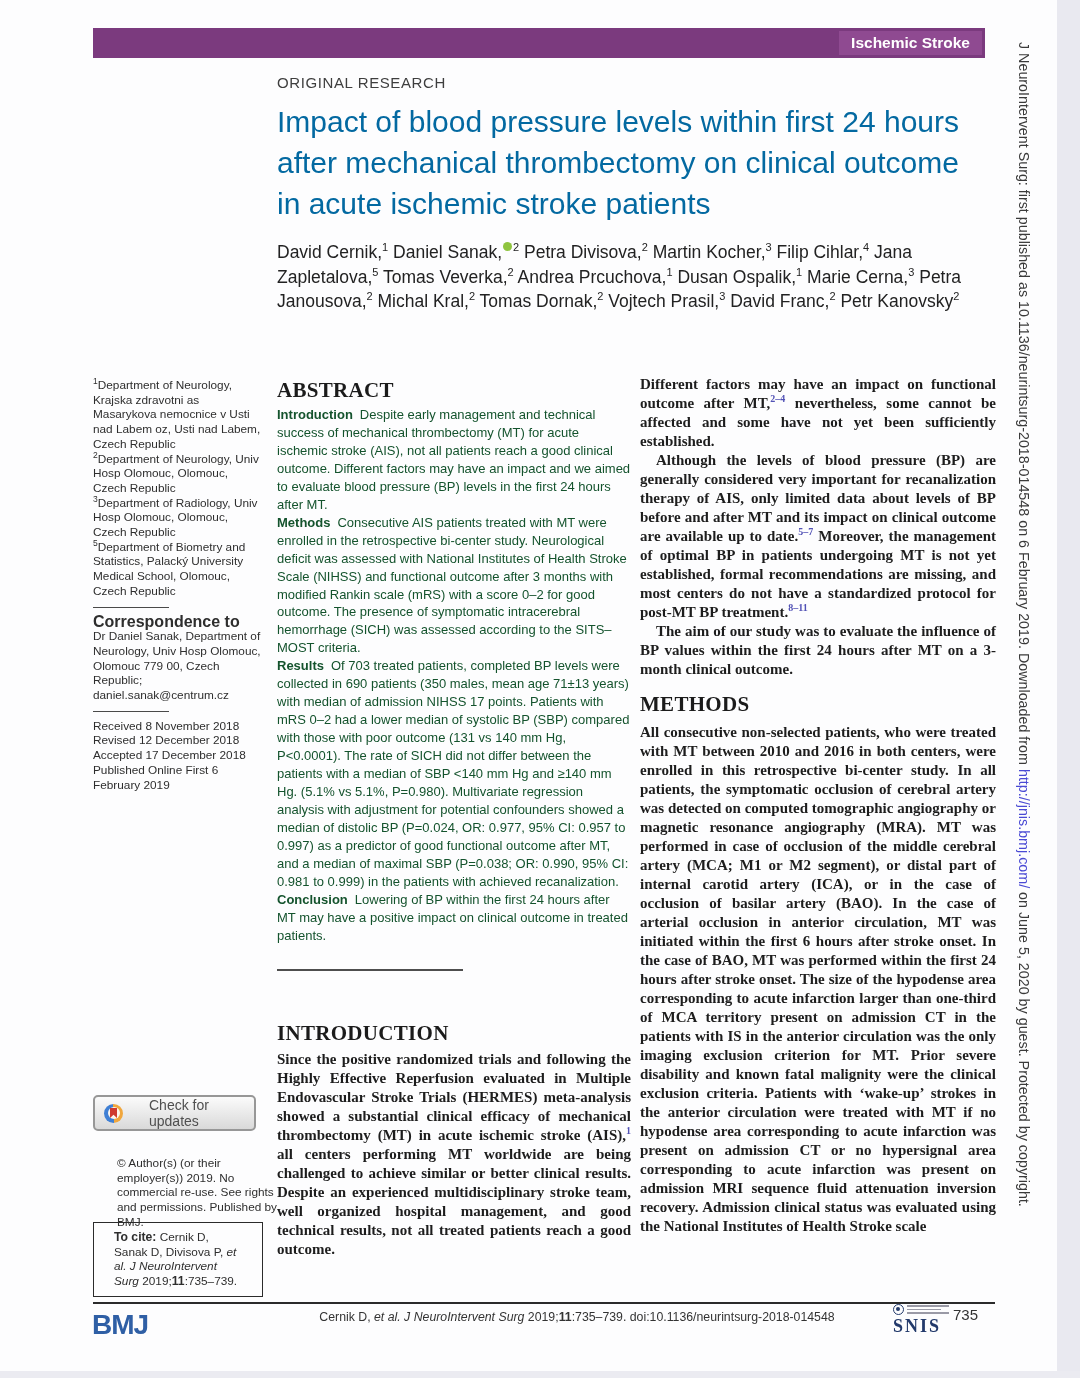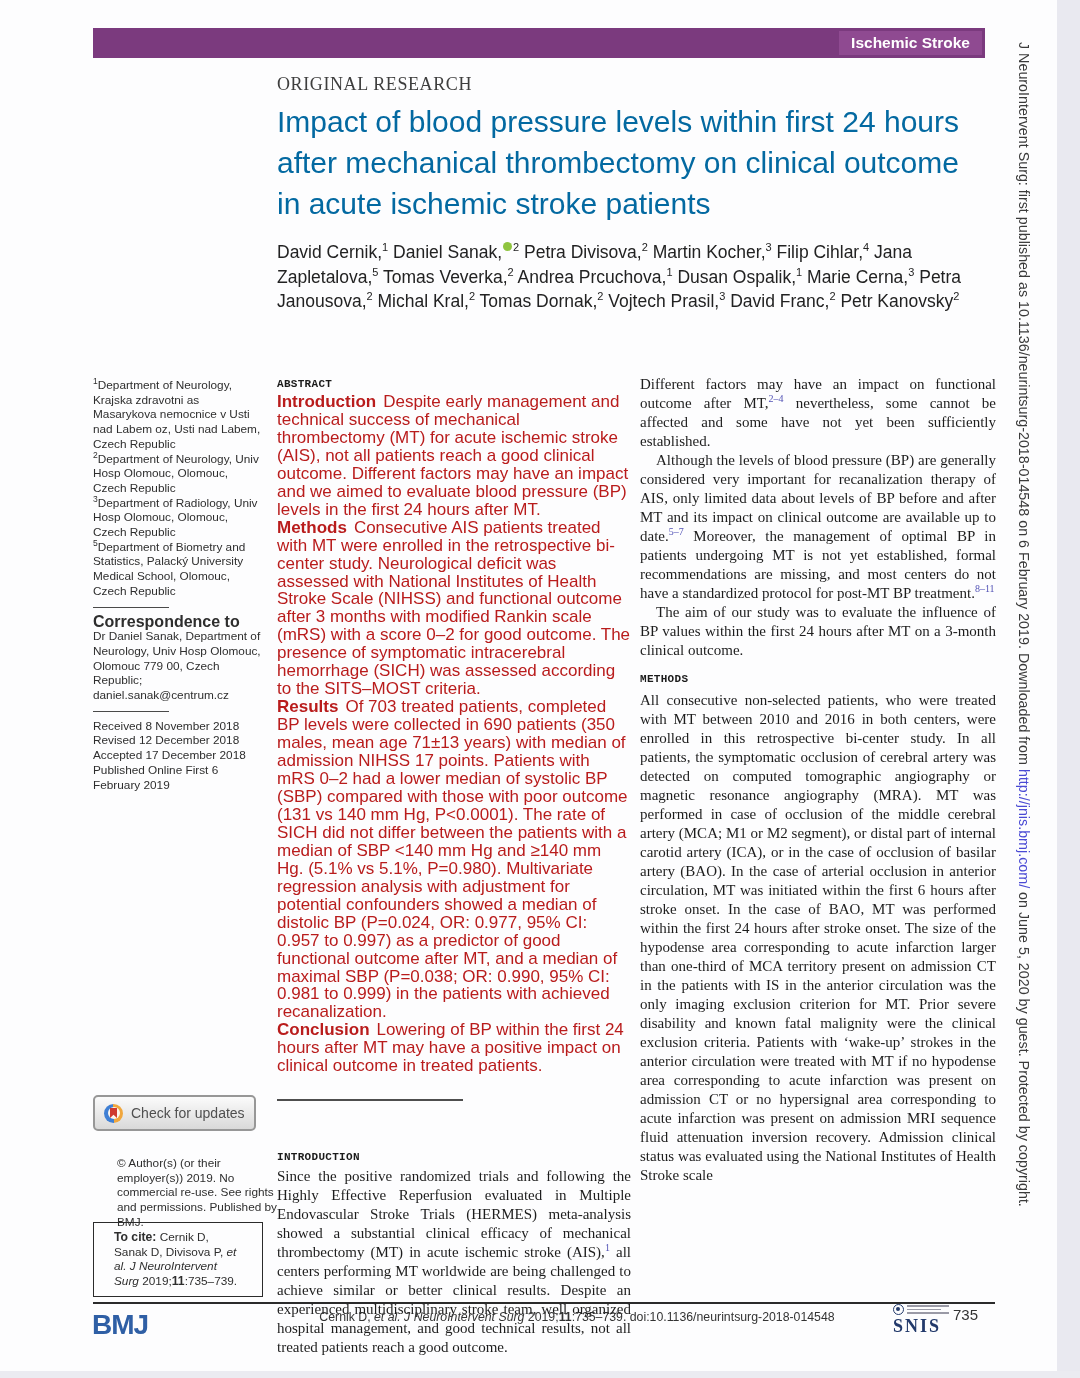--- a/index.html
+++ b/index.html
@@ -8,53 +8,53 @@
 
   .scan-edge-right { position:absolute; top:0; right:0; width:23px; height:1378px; background:#e9e9f0; }
   .scan-edge-bottom { position:absolute; left:0; bottom:0; width:1080px; height:7px; background:#ebebf1; }
 
   
   .banner { position:absolute; left:93px; top:28px; width:892px; height:30px; background:#7b3a7e; }
   .banner-label { position:absolute; right:3px; top:3px; bottom:3px; background:#8f4a91; color:#fff;
                   font-weight:bold; font-size:15.5px; display:flex; align-items:center; padding:0 12px; }
 
   
-  .kicker { position:absolute; left:277px; top:74px; font-size:18px; letter-spacing:.6px; color:#3e3e3e;font-family:Liberation Serif, serif; }
+  .kicker { position:absolute; left:277px; top:74px; font-size:15px; letter-spacing:.6px; color:#3e3e3e; }
   .title  { position:absolute; left:277px; top:101px; width:705px; font-size:30px; line-height:41px; color:#0369a1; font-weight:500; }
   .authors { position:absolute; left:277px; top:240px; width:715px; font-size:17.5px; line-height:24.5px; color:#222; }
   .authors sup { font-size:11px; line-height:0; }
   .orcid { display:inline-block; width:9px; height:9px; border-radius:50%; background:#8fc43f; vertical-align:super; margin:0 1px; }
 
   
   .sidebar { position:absolute; left:93px; top:378px; width:170px; font-size:11.8px; line-height:14.7px; color:#2e2e2e; }
   .sidebar sup { font-size:8.5px; line-height:0; }
   .side-rule { width:76px; border:none; border-top:1.5px solid #4a4a4a; margin:8px 0 7px 0; }
   .corr-head { font-weight:bold; font-size:16px; }
   .check-btn { position:absolute; left:93px; top:1095px; width:163px; height:31px; border:2px solid #979797; border-radius:5px;
-               background:linear-gradient(#fbfbfb,#d9d9d9); display:flex; align-items:center; gap:8px; padding:16px 9px; cursor:pointer; }
+               background:linear-gradient(#fbfbfb,#d9d9d9); display:flex; align-items:center; gap:26px; padding:16px 9px; cursor:pointer; }
   .check-btn-label { font-size:14px; color:#4f4f4f; }
   .crossmark { position:relative; width:19px; height:19px; border-radius:50%;
                background:conic-gradient(from 180deg, #3f7fd4 0 180deg, #f0a63c 180deg 360deg); flex:0 0 19px; }
   .crossmark::before { content:""; position:absolute; left:3.5px; top:3.5px; width:12px; height:12px; border-radius:50%; background:#fdf6ee; }
   .crossmark::after { content:""; position:absolute; left:6px; top:4.5px; width:7px; height:10px; background:#cf3a30;
                       clip-path:polygon(0 0,100% 0,100% 100%,50% 68%,0 100%); }
   .copyright { position:absolute; left:93px; top:1156px; width:168px; font-size:11.8px; line-height:14.7px; color:#2e2e2e;margin-left:24px; }
   .tocite { position:absolute; left:93px; top:1222px; width:170px; border:1.5px solid #2b2b2b; padding:7px 20px;
             font-size:11.8px; line-height:14.7px; color:#2e2e2e; }
   .tocite b { font-size:12.2px; }
 
   
   .col-mid { position:absolute; left:277px; top:378px; width:354px; }
-  h2.sect { font-size:11px; letter-spacing:.3px; color:#1b1b1b; font-family:Liberation Mono, monospace; }
-  .abstract-body { margin-top:3px; font-size:17px; line-height:17.95px; color:#b91c1c; }
+  h2.sect { font-size:21px; letter-spacing:.3px; color:#1b1b1b; font-family:Liberation Serif, serif; }
+  .abstract-body { margin-top:3px; font-size:13px; line-height:17.95px; color:#14532d; }
   .abstract-body p { margin:0; }
   .abstract-body .lbl { font-weight:bold; padding-right:7px; }
   .mid-rule { width:186px; border:none; border-top:2px solid #4e4e4e; margin:24px 0 0 0; }
   .intro-head { margin-top:50px; }
-  .serif { font-family:"Liberation Serif", serif; font-size:15px; line-height:19px; color:#1d1d1d; text-align:justify; }
+  .serif { font-family:"Liberation Serif", serif; font-size:15px; line-height:19px; color:#1d1d1d; text-align:justify;font-weight:bold; }
   .serif p { margin:0; }
   .serif p.ind { text-indent:16px; }
   sup.ref { color:#5151b5; font-size:10px; line-height:0; }
   .col-mid .serif { margin-top:4px; }
 
   
   .col-right { position:absolute; left:640px; top:375px; width:356px; }
   .col-right h2.sect { margin:13px 0 6px 0; }
 
   

